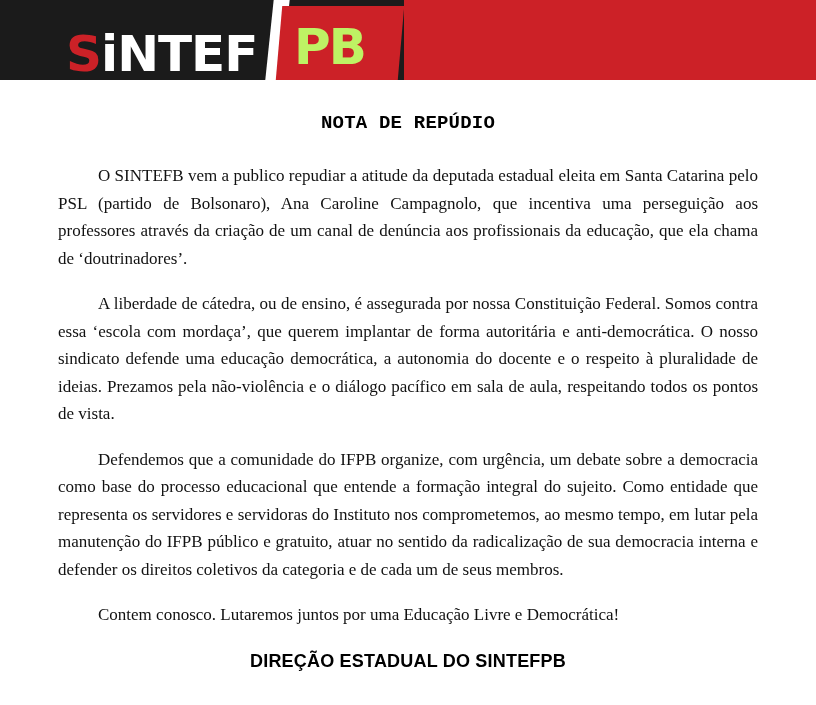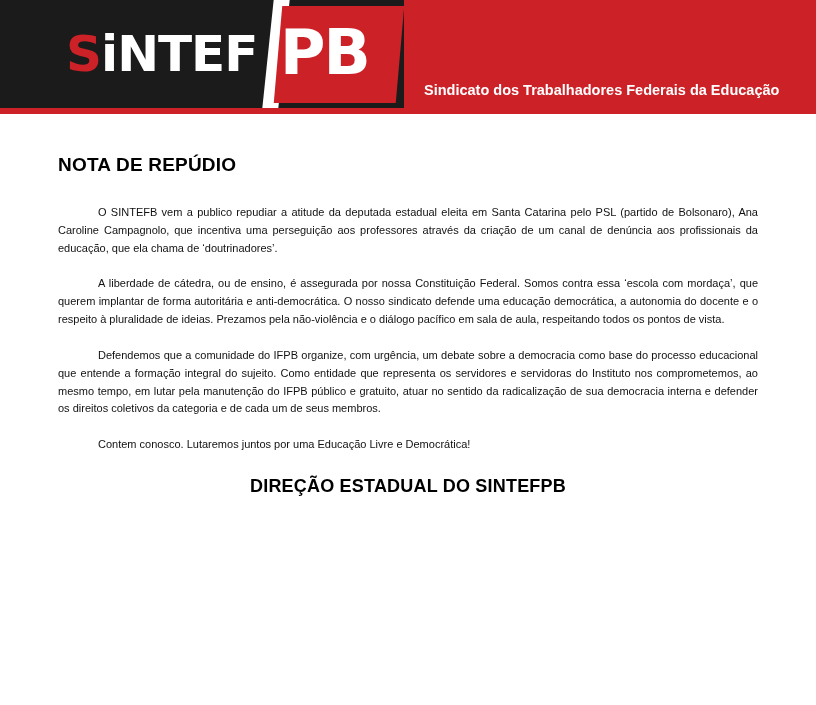--- a/index.html
+++ b/index.html
@@ -18,21 +18,21 @@
     position: relative;
     width: 816px;
     height: 705px;
     box-sizing: border-box;
   }
 
   
   .header {
     position: relative;
     width: 816px;
-    height: 114px;
+    height: 80px;
     background: #cc2127;
     overflow: hidden;
   }
   .header-black {
     position: absolute;
     left: 0;
     top: 0;
     width: 404px;
     height: 108px;
     background: #1b1b1b;
@@ -66,26 +66,26 @@
     position: absolute;
     left: 268px;
     top: 0px;
     width: 16px;
     height: 108px;
     background: #ffffff;
     transform: skewX(-6deg);
   }
   .logo-pb {
     position: absolute;
-    left: 280px;
+    left: 294px;
     top: 22px;
     font-family: "DejaVu Sans", sans-serif;
     font-weight: bold;
-    font-size: 62px;
-    color: #ffffff;
+    font-size: 50px;
+    color: #bef264;
     line-height: 1;
     letter-spacing: -2px;
     white-space: nowrap;
   }
   .header-tagline {
     position: absolute;
     left: 424px;
     top: 36px;
     width: 368px;
     font-family: Liberation Sans, sans-serif;
@@ -96,37 +96,37 @@
     margin-top: 44px;
   }
 
   
   .doc {
     position: relative;
     padding: 0 58px 0 58px;
     box-sizing: border-box;
   }
   .doc-title {
-    text-align: left;
-    font-family: Liberation Sans, sans-serif;
+    text-align: center;
+    font-family: Liberation Mono, monospace;
     font-weight: bold;
     font-size: 19px;
-    margin-top: 40px;
+    margin-top: 32px;
     margin-bottom: 0;
     letter-spacing: 0.2px;
   }
   .body-text {
     margin-top: 28px;
   }
   .body-text p {
     margin: 0 0 18px 0;
     text-align: justify;
     text-indent: 40px;
-    font-family: Liberation Sans, sans-serif;
-    font-size: 11px;
+    font-family: Liberation Serif, serif;
+    font-size: 17px;
     line-height: 1.62;
     color: #111111;
   }
   .body-text p:last-child {
     margin-bottom: 16px;
   }
   .signature {
     margin-top: 22px;
     text-align: center;
     font-family: "Liberation Sans", sans-serif;

